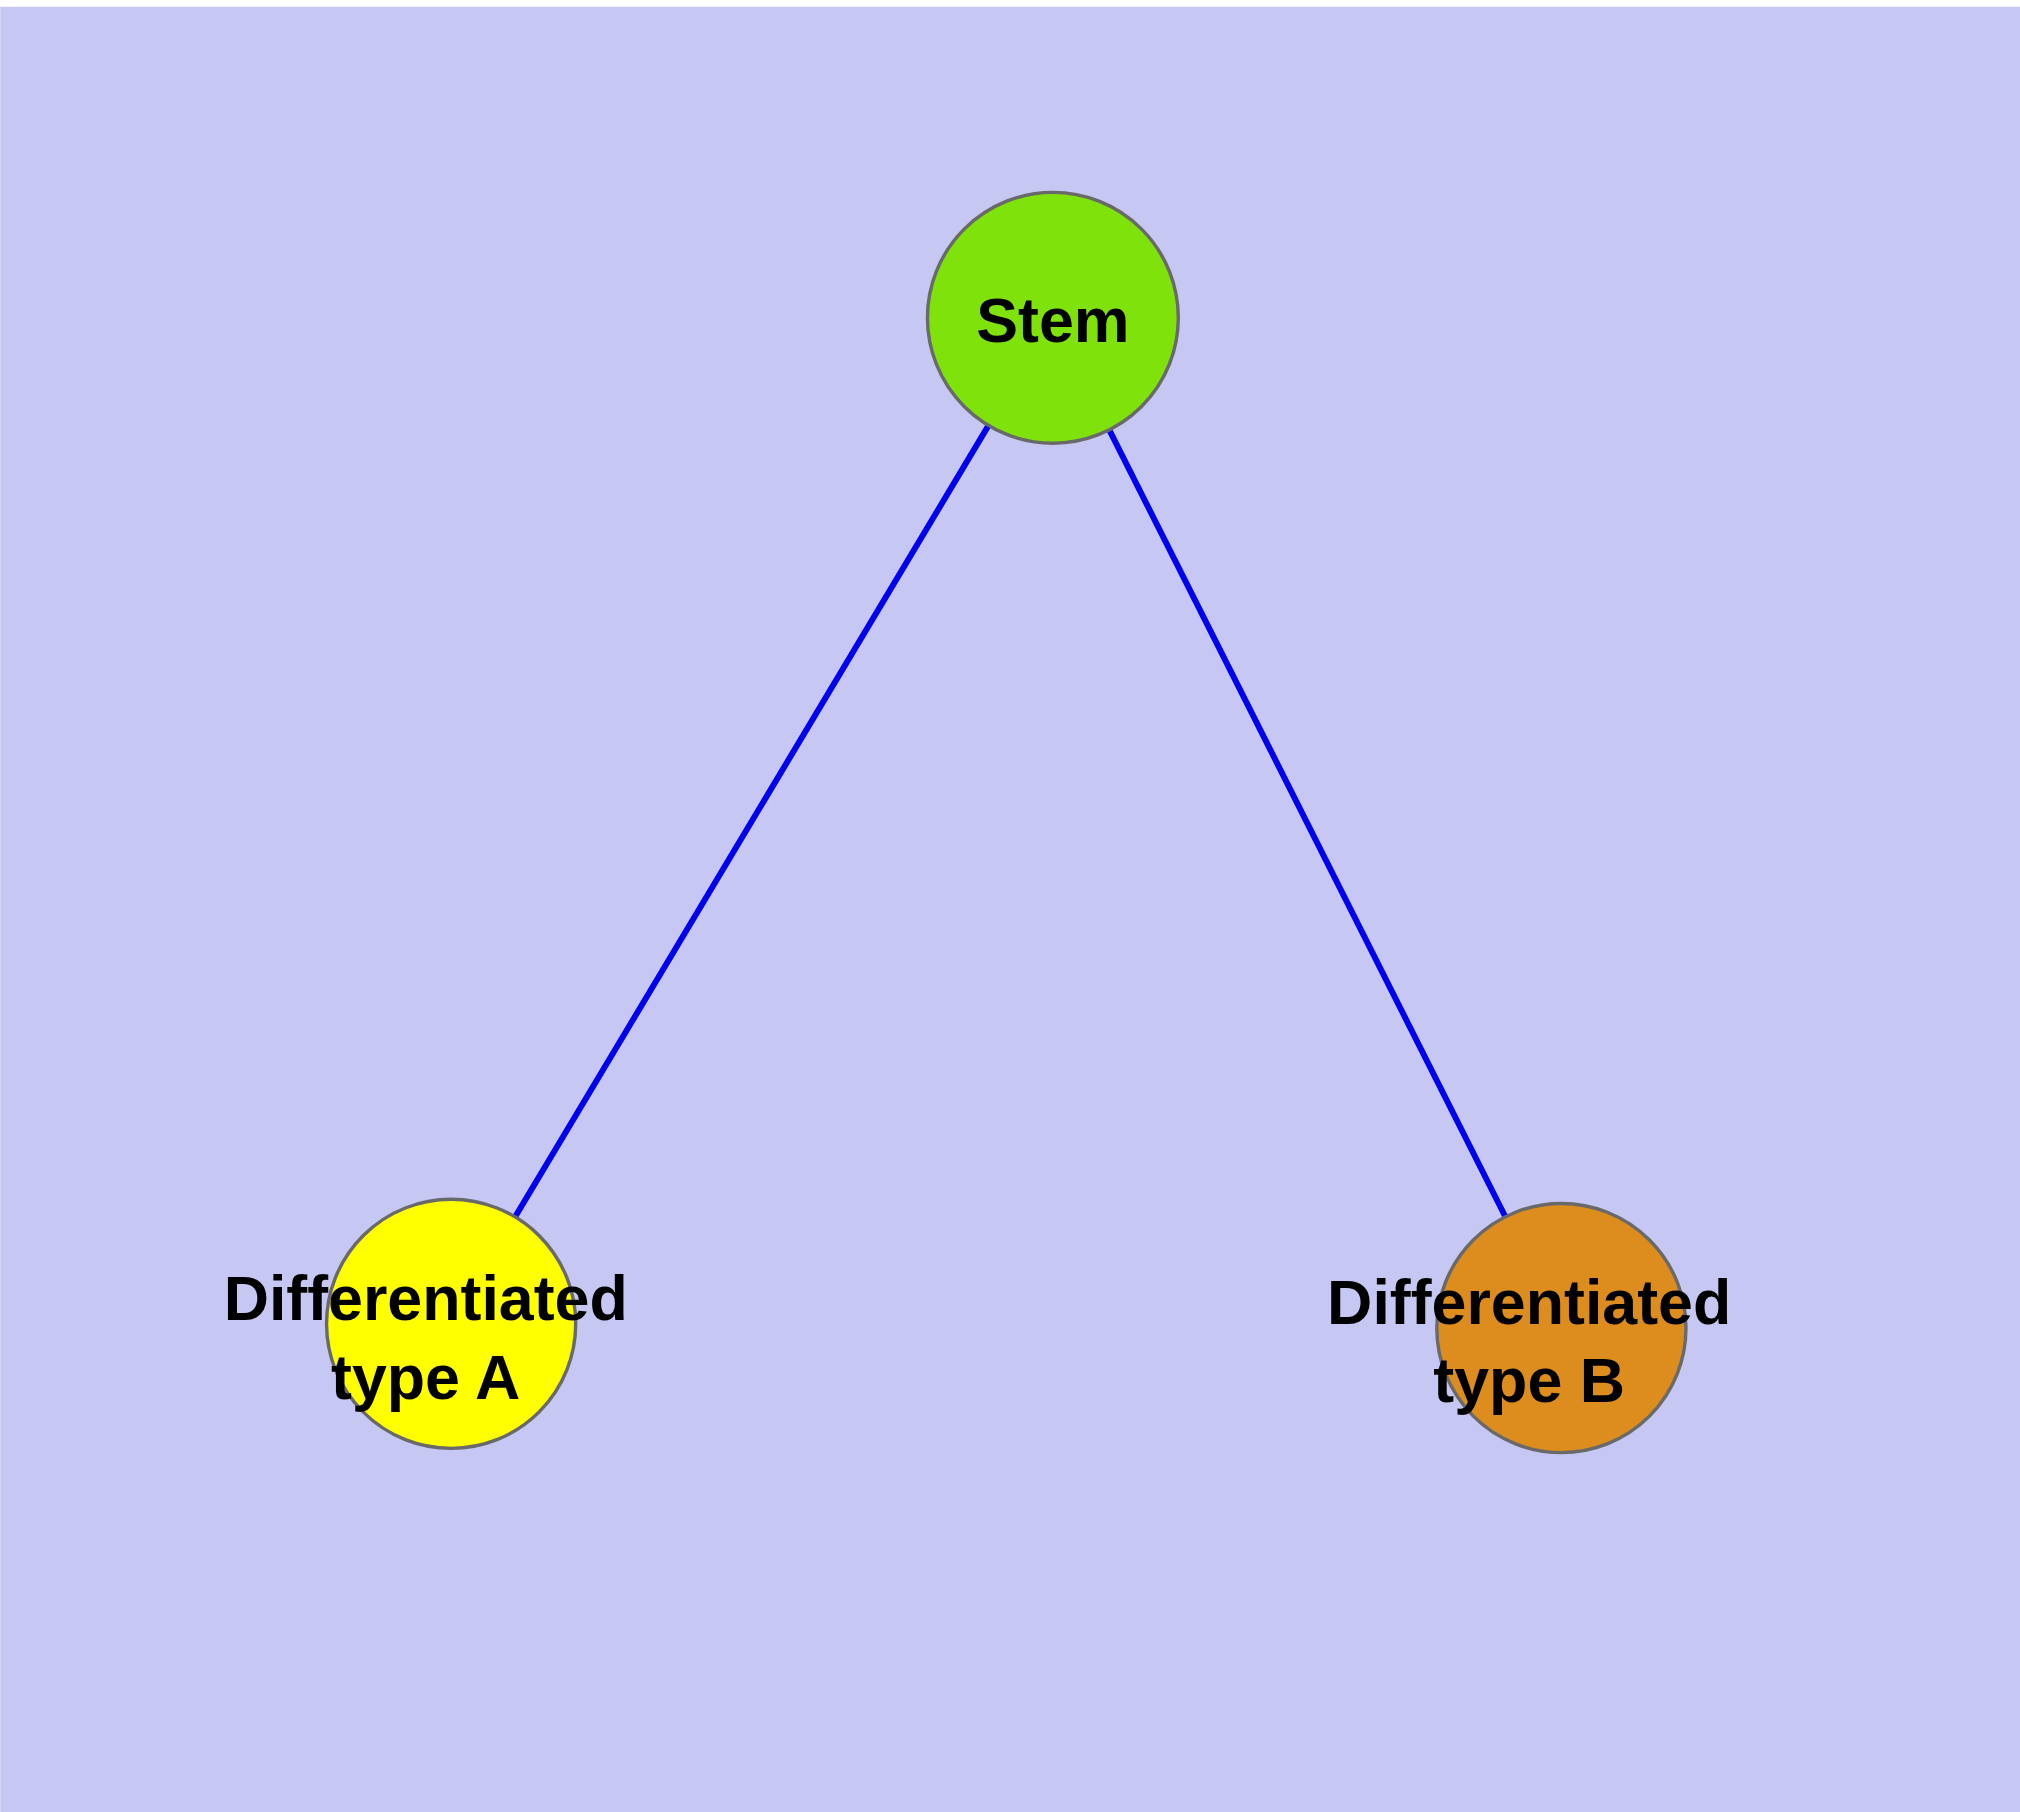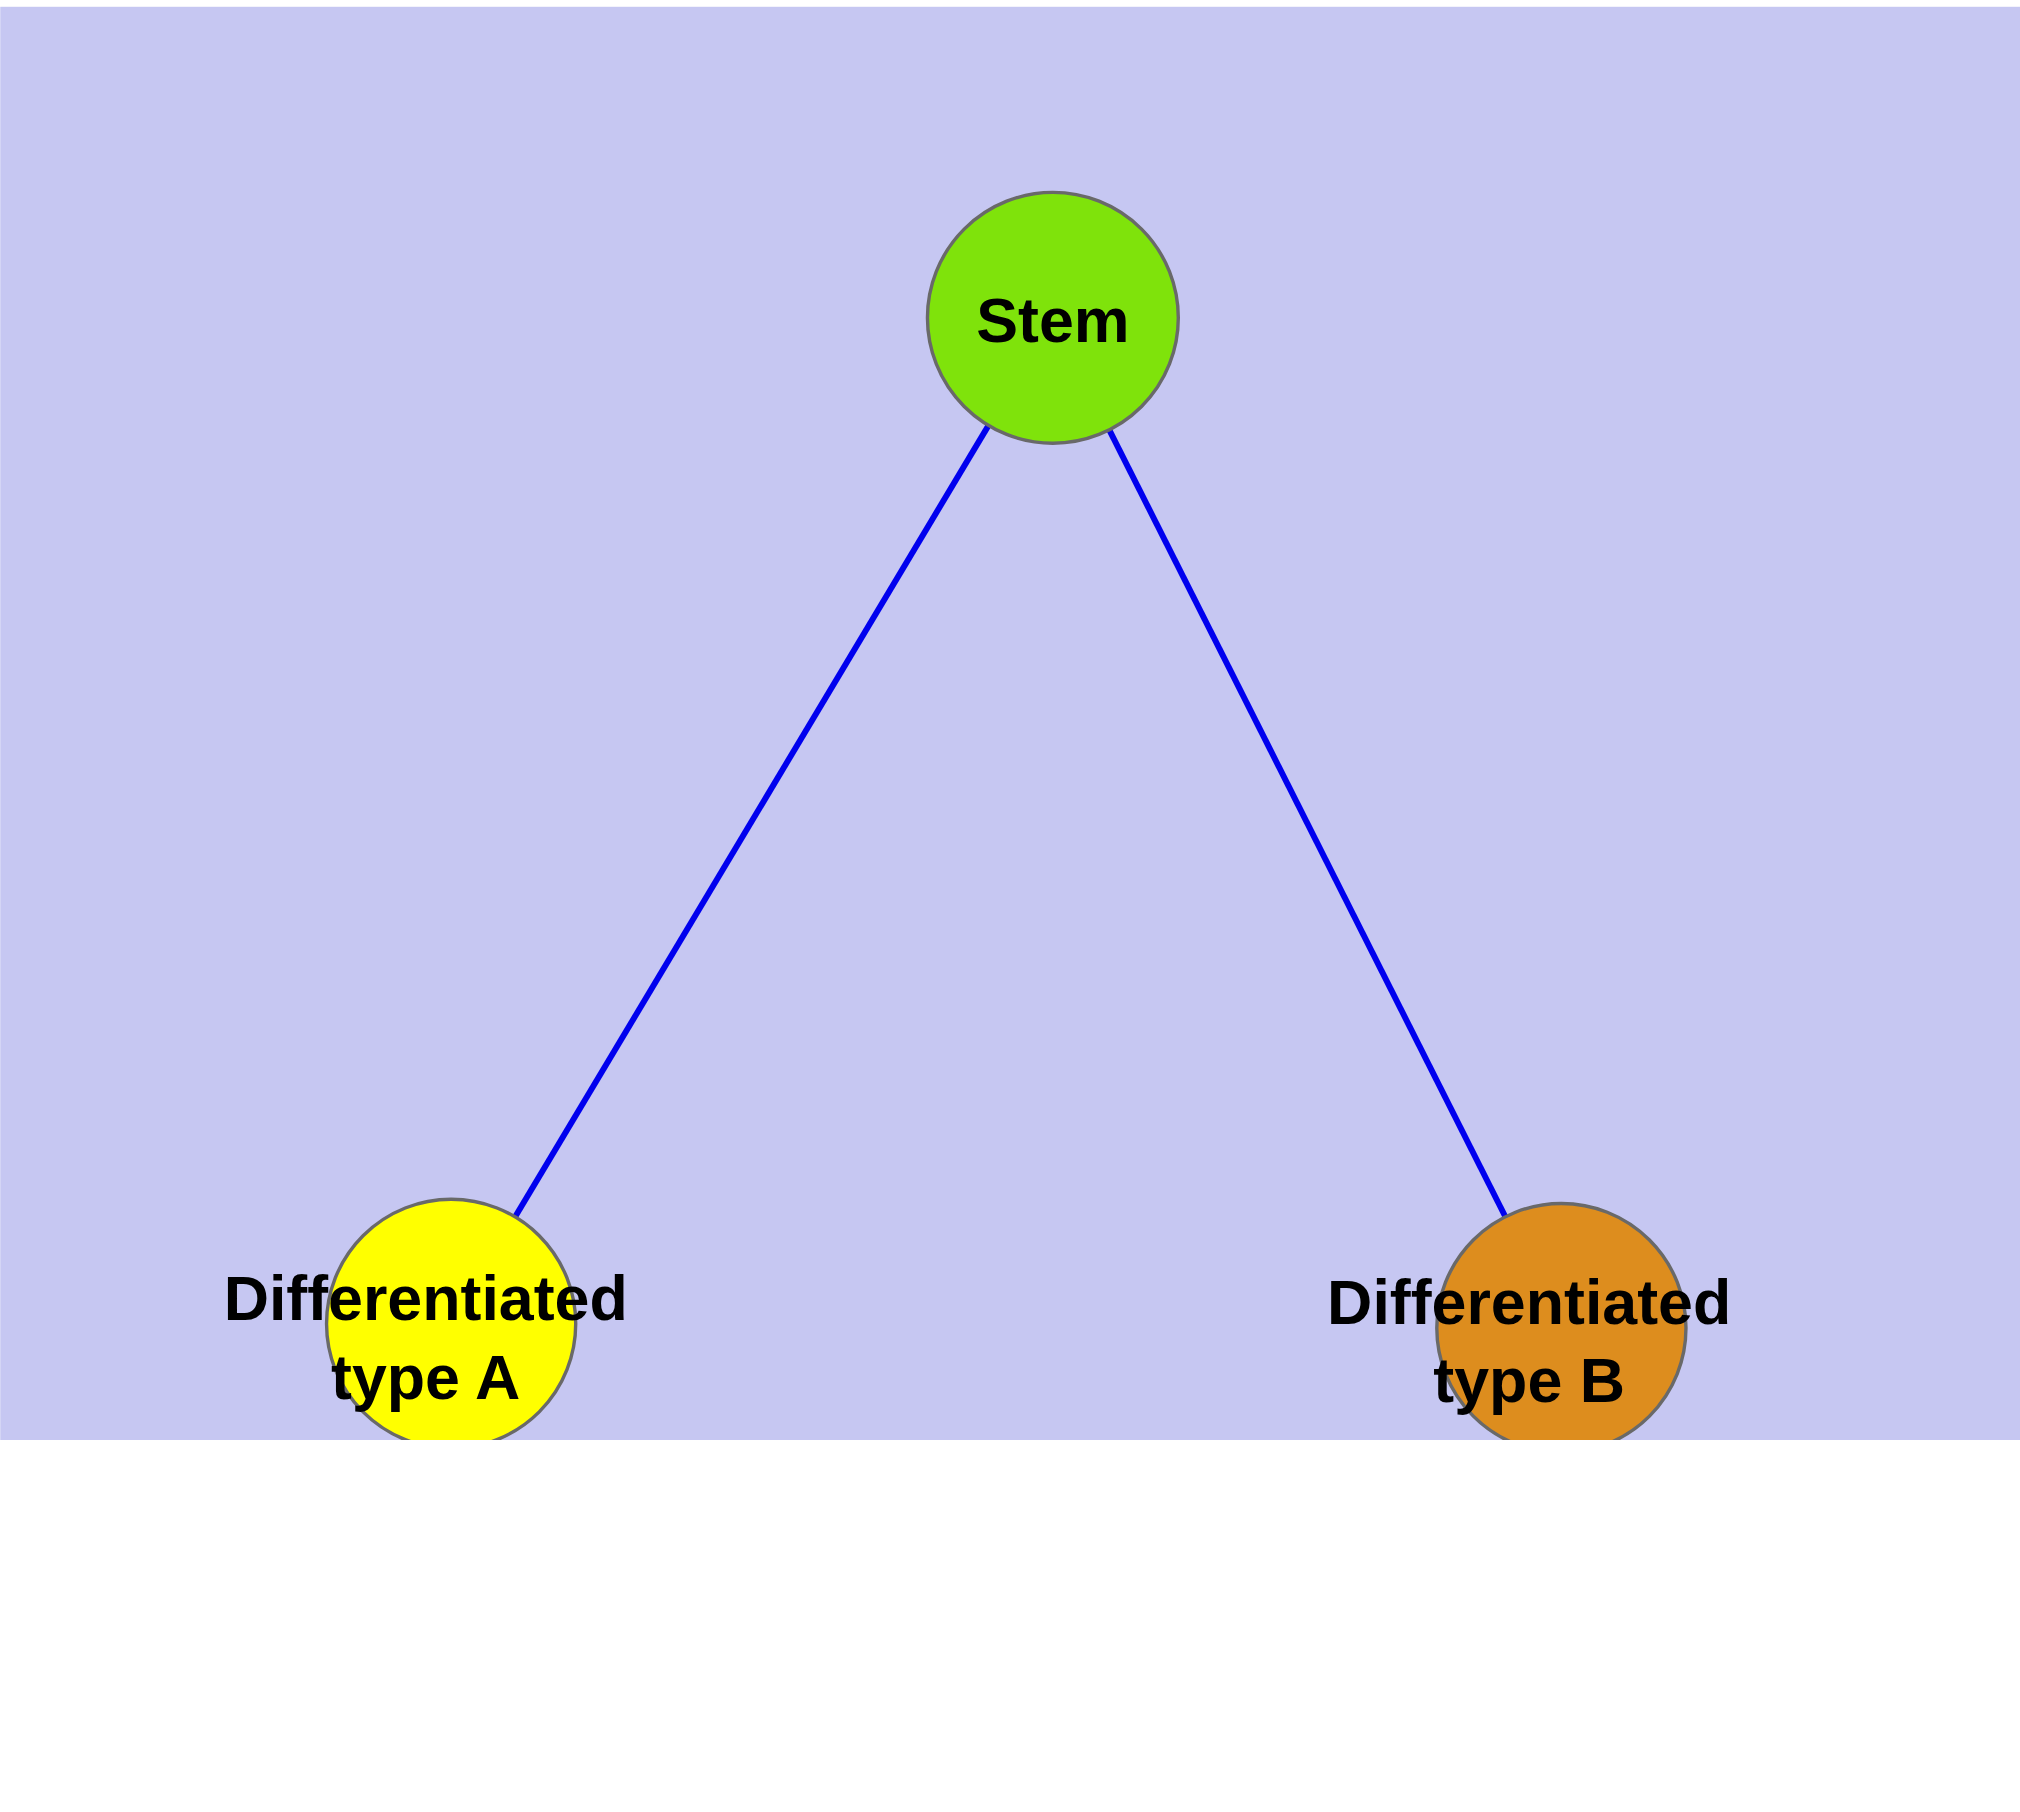--- a/index.html
+++ b/index.html
@@ -4,21 +4,21 @@
 <style>
   html, body {
     margin: 0;
     padding: 0;
     background: #ffffff;
     font-family: "Liberation Sans", sans-serif;
   }
   .stage {
     position: relative;
     width: 2021px;
-    height: 1440px;
+    height: 1812px;
     overflow: hidden;
   }
   svg.diagram {
     display: block;
     position: absolute;
     top: 0;
     left: 0;
   }
   svg.diagram text {
     font-family: "Liberation Sans", sans-serif;

